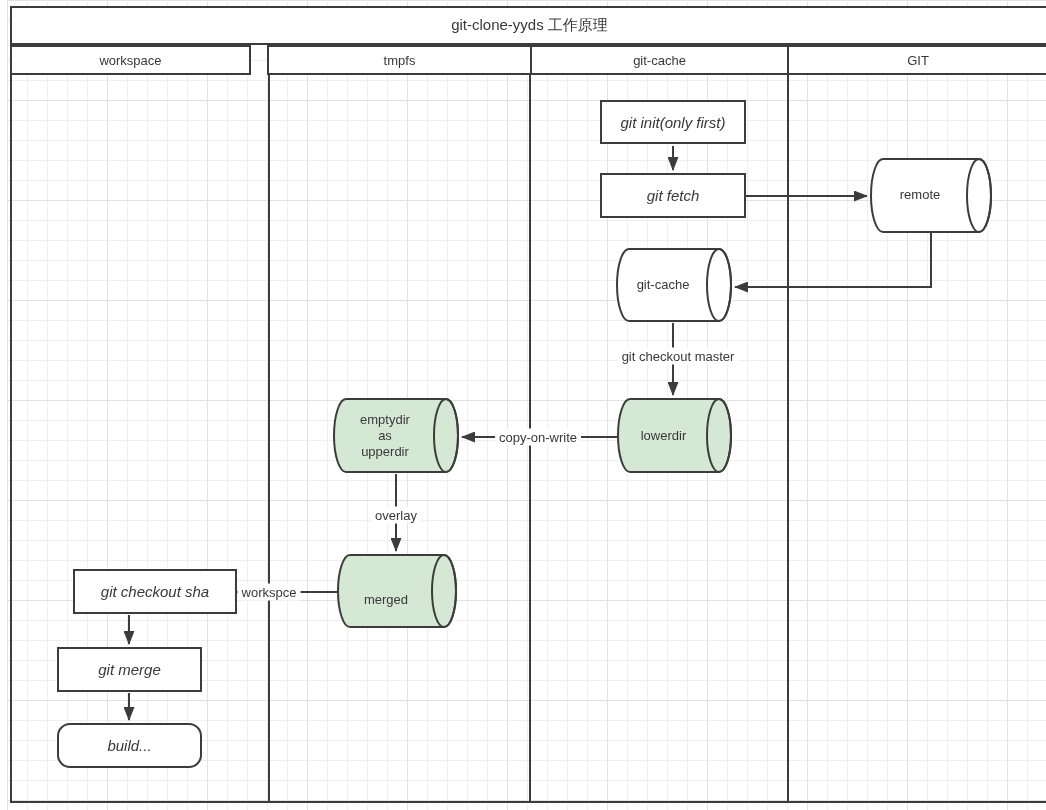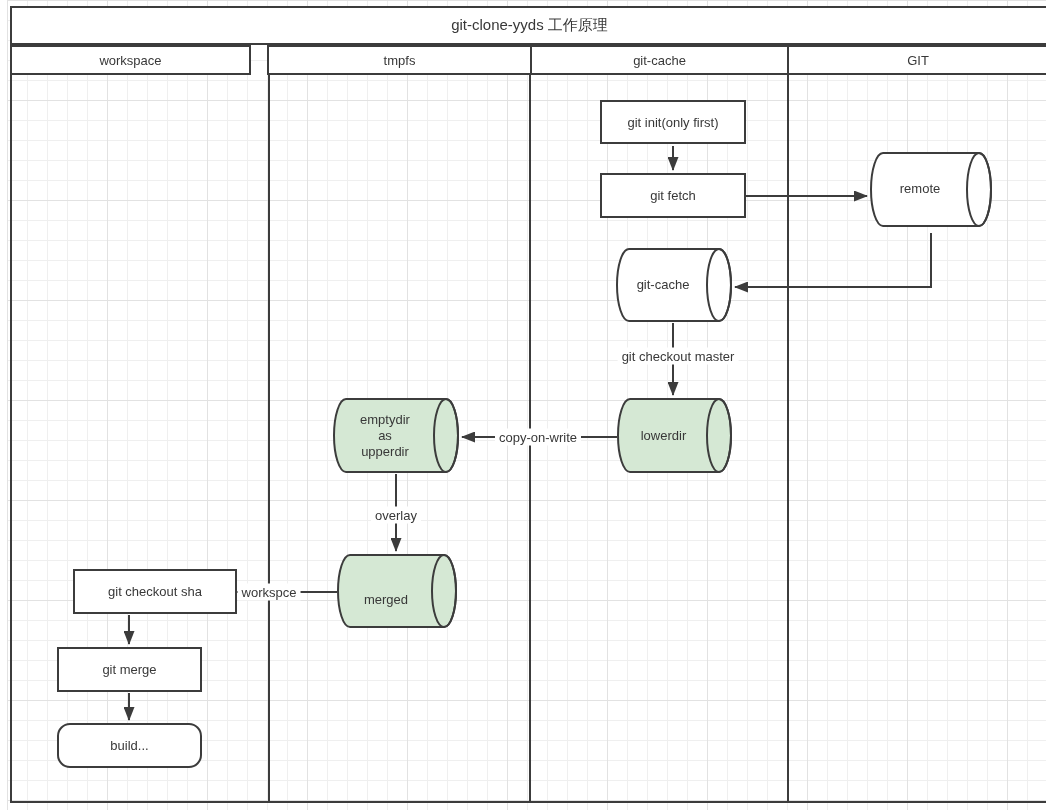--- a/index.html
+++ b/index.html
@@ -21,21 +21,21 @@
   .abs{position:absolute;box-sizing:border-box;}
   
   .pool-frame{left:3px;top:6px;width:1039px;height:797px;border:2px solid var(--stroke,#3c3c3c);background:transparent;z-index:1;}
   .pool-title{left:3px;top:6px;width:1039px;height:39px;background:#fff;border:2px solid var(--stroke,#3c3c3c);
     display:flex;align-items:center;justify-content:center;font-size:15px;z-index:2;}
   .lane-header{top:45px;height:30px;background:#fff;border:2px solid var(--stroke,#3c3c3c);
     display:flex;align-items:center;justify-content:center;font-size:13px;z-index:2;}
   .lane-divider{top:75px;height:728px;width:2px;background:var(--stroke,#3c3c3c);z-index:2;}
   
   .rect-node{background:#fff;border:2px solid var(--stroke,#3c3c3c);
-    display:flex;align-items:center;justify-content:center;font-size:13px;z-index:5;text-align:left;}
+    display:flex;align-items:center;justify-content:center;font-size:15px;z-index:5;text-align:left;font-style:italic;}
   .cyl{z-index:5;}
   .cyl svg{display:block;}
   .cyl .cyl-label{position:absolute;left:2px;top:0;right:24px;bottom:0;
     display:flex;align-items:center;justify-content:center;
     font-size:13px;line-height:16px;text-align:center;white-space:pre-line;}
   .cyl-body{fill:var(--white-fill,#ffffff);stroke:var(--stroke,#3c3c3c);stroke-width:2;}
   .cyl.green .cyl-body{fill:var(--green-fill,#d5e8d4);}
   .cyl-rim{fill:none;stroke:var(--stroke,#3c3c3c);stroke-width:2;}
   
   #edges{left:0;top:0;z-index:4;pointer-events:none;}
@@ -94,21 +94,21 @@
   <div class="abs rect-node" style="left:66px;top:569px;width:164px;height:45px;">
       <span>git checkout sha</span>
     </div>
   <div class="abs rect-node" style="left:50px;top:647px;width:145px;height:45px;">
       <span>git merge</span>
     </div>
   <div class="abs rect-node" style="left:50px;top:723px;width:145px;height:45px;border-radius:13px;">
       <span>build...</span>
     </div>
 
-  <div class="abs cyl" style="left:863px;top:152px;width:122px;height:74px;">
+  <div class="abs cyl" style="left:863px;top:158px;width:122px;height:74px;">
     <svg width="122" height="75">
       <path class="cyl-body" d="M13 1 L109 1 A12 36.5 0 0 1 109 74 L13 74 A12 36.5 0 0 1 13 1 Z"></path>
       <ellipse class="cyl-rim" cx="109" cy="37.5" rx="12" ry="36.5"></ellipse>
     </svg>
     <div class="cyl-label">remote</div>
   </div>
 
   <div class="abs cyl" style="left:609px;top:248px;width:116px;height:74px;">
     <svg width="116" height="74">
       <path class="cyl-body" d="M13 1 L103 1 A12 36 0 0 1 103 73 L13 73 A12 36 0 0 1 13 1 Z"></path>

